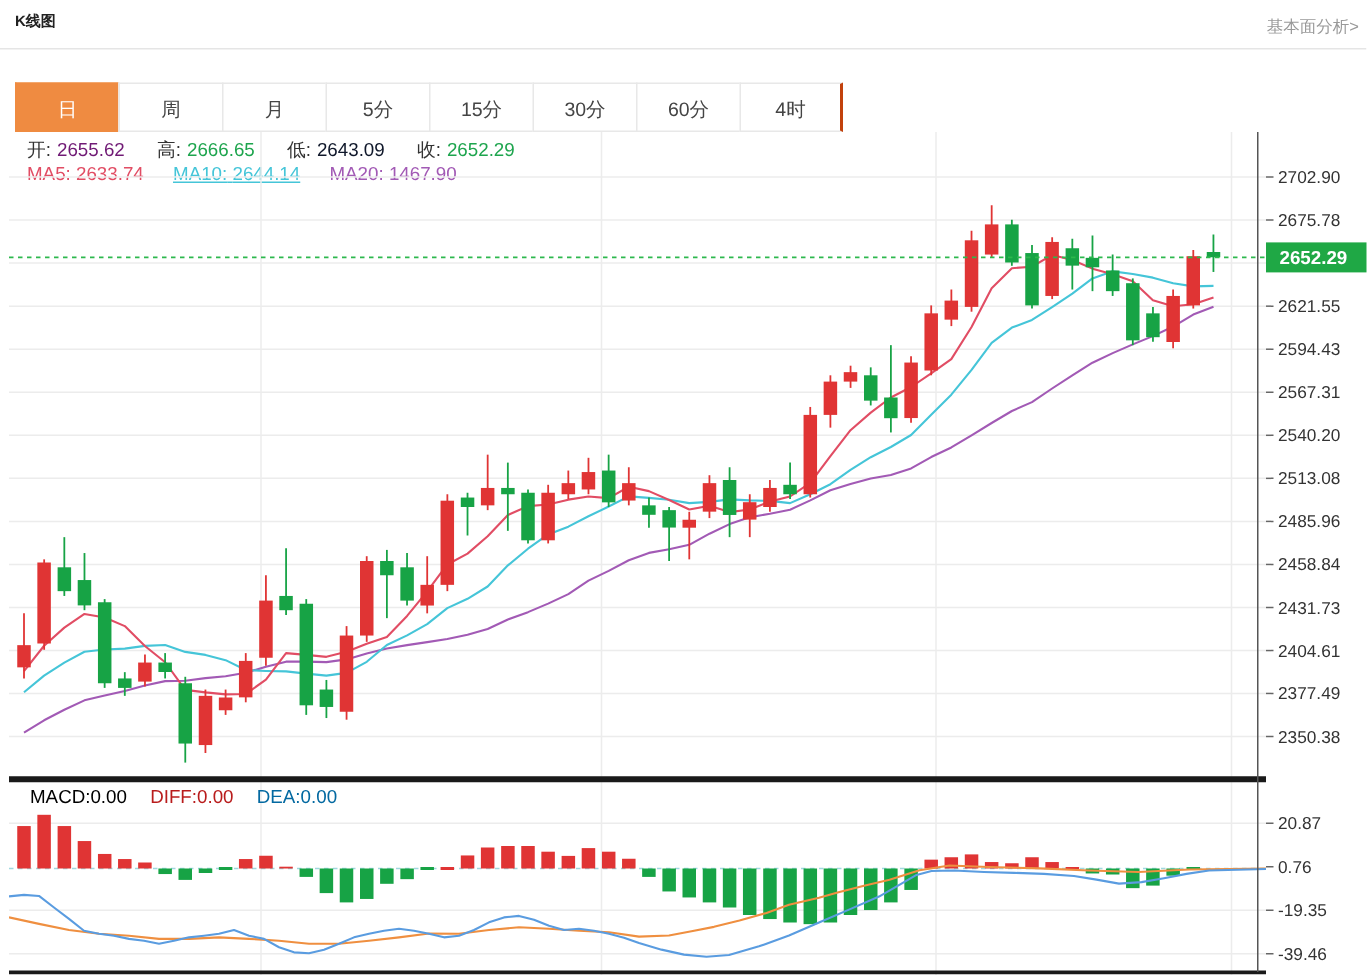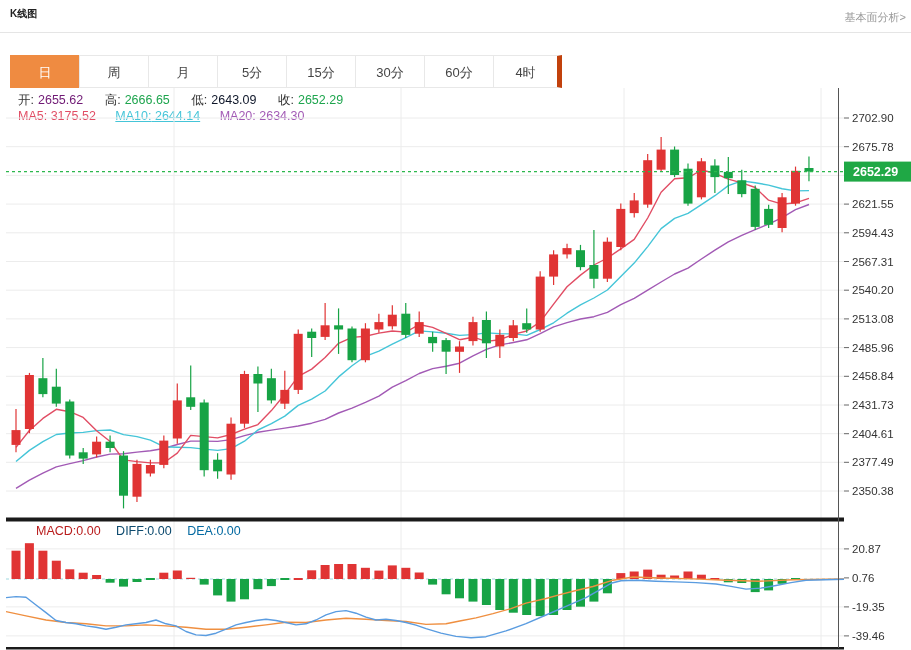--- a/index.html
+++ b/index.html
@@ -3,21 +3,21 @@
 <meta charset="utf-8">
 <style>
   html,body{margin:0;padding:0;background:#fff;}
   body{font-family:"Liberation Sans","DejaVu Sans",sans-serif;width:911px;height:650px;position:relative;overflow:hidden;}
   .page-title{position:absolute;left:10px;top:7px;font-size:10px;font-weight:bold;color:#222;}
   .top-link{position:absolute;right:5px;top:10px;font-size:11px;color:#999;cursor:pointer;}
   .title-divider{position:absolute;left:0;top:32px;width:911px;height:1px;background:#e5e5e5;}
   .tabbar{position:absolute;left:10px;top:55px;display:flex;}
   .tab{width:69px;height:33px;line-height:33px;text-align:center;font-size:13px;color:#444;
        border:1px solid #e8e8e8;border-right:none;background:#fff;cursor:pointer;box-sizing:border-box;}
-  .tab:last-child{border-right:5px solid #c2410c;}
+  .tab:last-child{border-right:2px solid #c2410c;}
   .tab.active{background:#ef8b41;border-color:#ef8b41;color:#fff;}
   .info-row{position:absolute;left:18px;top:92px;font-size:12.5px;color:#333;white-space:nowrap;}
   .info-row span{margin-right:4px;}
   .info-row .pair{margin-right:14px;}
   .ma-row{position:absolute;left:18px;top:109px;font-size:12.5px;white-space:nowrap;}
   .ma-row .pair{margin-right:16px;}
   .macd-row{position:absolute;left:20px;top:524px;font-size:12.5px;white-space:nowrap;}
   .macd-row .pair{margin-right:12px;}
   .chart-host{position:absolute;left:6px;}
   #main-chart{top:88px;}
@@ -44,23 +44,23 @@
   </div>
 
 <div class="info-row">
   <span class="pair"><span>开:</span><span style="color: #701a75;">2655.62</span></span>
   <span class="pair"><span>高:</span><span style="color: rgb(30, 165, 78);">2666.65</span></span>
   <span class="pair"><span>低:</span><span style="color: #0f172a;">2643.09</span></span>
   <span class="pair"><span>收:</span><span style="color: rgb(30, 165, 78);">2652.29</span></span>
 </div>
 
 <div class="ma-row">
-  <span class="pair" style="color: rgb(225, 77, 100);"><span>MA5:</span> <span>3175.52</span></span>
+  <span class="pair" style="color: rgb(225, 77, 100);"><span>MA5:</span> <span>2633.74</span></span>
   <span class="pair" style="color: rgb(69, 197, 216); text-decoration: underline;"><span>MA10:</span> <span>2644.14</span></span>
-  <span class="pair" style="color: rgb(162, 90, 181);"><span>MA20:</span> <span>2634.30</span></span>
+  <span class="pair" style="color: rgb(162, 90, 181);"><span>MA20:</span> <span>1467.90</span></span>
 </div>
 
 <div id="main-chart" class="chart-host"><svg width="911" height="432" viewBox="0 0 911 432" xmlns="http://www.w3.org/2000/svg">
       <line x1="0" y1="30.0" x2="838" y2="30.0" stroke="#ececec" stroke-width="1"></line>
       <line x1="0" y1="58.7" x2="838" y2="58.7" stroke="#ececec" stroke-width="1"></line>
       <line x1="0" y1="87.4" x2="838" y2="87.4" stroke="#ececec" stroke-width="1"></line>
       <line x1="0" y1="116.1" x2="838" y2="116.1" stroke="#ececec" stroke-width="1"></line>
       <line x1="0" y1="144.8" x2="838" y2="144.8" stroke="#ececec" stroke-width="1"></line>
       <line x1="0" y1="173.5" x2="838" y2="173.5" stroke="#ececec" stroke-width="1"></line>
       <line x1="0" y1="202.2" x2="838" y2="202.2" stroke="#ececec" stroke-width="1"></line>
@@ -308,16 +308,16 @@
       <line x1="838" y1="86.9" x2="843" y2="86.9" stroke="#666" stroke-width="1"></line>
       <text x="846" y="90.9" font-size="11.5" fill="#333">-19.35</text>
       <line x1="838" y1="115.9" x2="843" y2="115.9" stroke="#666" stroke-width="1"></line>
       <text x="846" y="119.9" font-size="11.5" fill="#333">-39.46</text>
       <rect x="0" y="0" width="838" height="1.5" fill="#1a1a1a"></rect>
       <rect x="0" y="127" width="838" height="2.5" fill="#1a1a1a"></rect>
     </svg></div>
 <div class="axis-line"></div>
 
 <div class="macd-row">
-  <span class="pair" style="color: #b91c1c; margin-left: 16px;"><span>MACD:</span><span>0.00</span></span>
-  <span class="pair" style="color: #0c4a6e;"><span>DIFF:</span><span>0.00</span></span>
+  <span class="pair" style="color: #000000;"><span>MACD:</span><span>0.00</span></span>
+  <span class="pair" style="color: #b91c1c;"><span>DIFF:</span><span>0.00</span></span>
   <span class="pair" style="color: #0369a1;"><span>DEA:</span><span>0.00</span></span>
 </div>
 
 </body></html>

